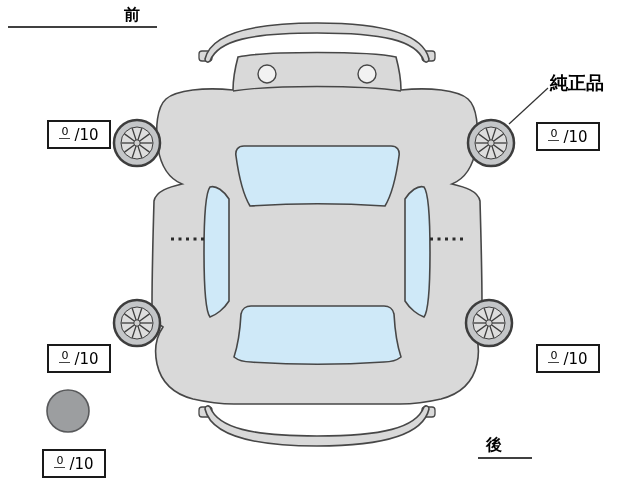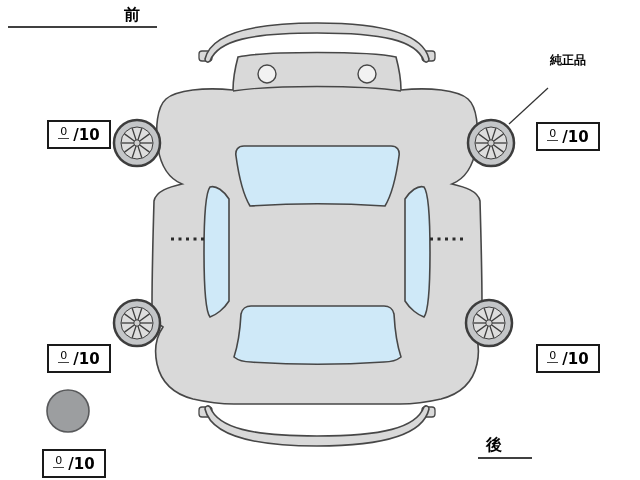--- a/index.html
+++ b/index.html
@@ -4,27 +4,27 @@
 <style>
   html,body{margin:0;padding:0;background:#fff;}
   .stage{
     position:relative;width:640px;height:480px;background:#ffffff;overflow:hidden;
     font-family:"DejaVu Sans","Liberation Sans",sans-serif;
   }
   .stage svg{position:absolute;left:0;top:0;}
   .jp-label{position:absolute;color:#000;font-weight:bold;white-space:nowrap;line-height:1;}
   .front-label{left:124px;top:7px;font-size:16px;}
   .rear-label{left:486px;top:437px;font-size:16px;}
-  .genuine-label{left:550px;top:54px;font-size:12px;}
+  .genuine-label{left:550px;top:74px;font-size:18px;}
   .score-box{
     position:absolute;width:60px;height:25px;background:#ffffff;border:2px solid #1a1a1a;
     display:flex;align-items:center;justify-content:center;gap:4px;color:#000;
   }
   .score-box .val{font-size:11px;transform:translateY(-3px);border-bottom:1px solid #444;padding:0 2px;}
-  .score-box .den{font-size:15px;font-weight:bold;text-align:right;}
+  .score-box .den{font-size:15px;font-weight:normal;text-align:right;}
   .box-fl{left:47px;top:120px;}
   .box-fr{left:536px;top:122px;}
   .box-rl{left:47px;top:344px;}
   .box-rr{left:536px;top:344px;}
   .box-spare{left:42px;top:449px;}
 </style>
 </head>
 <body>
 
 <div class="stage">

